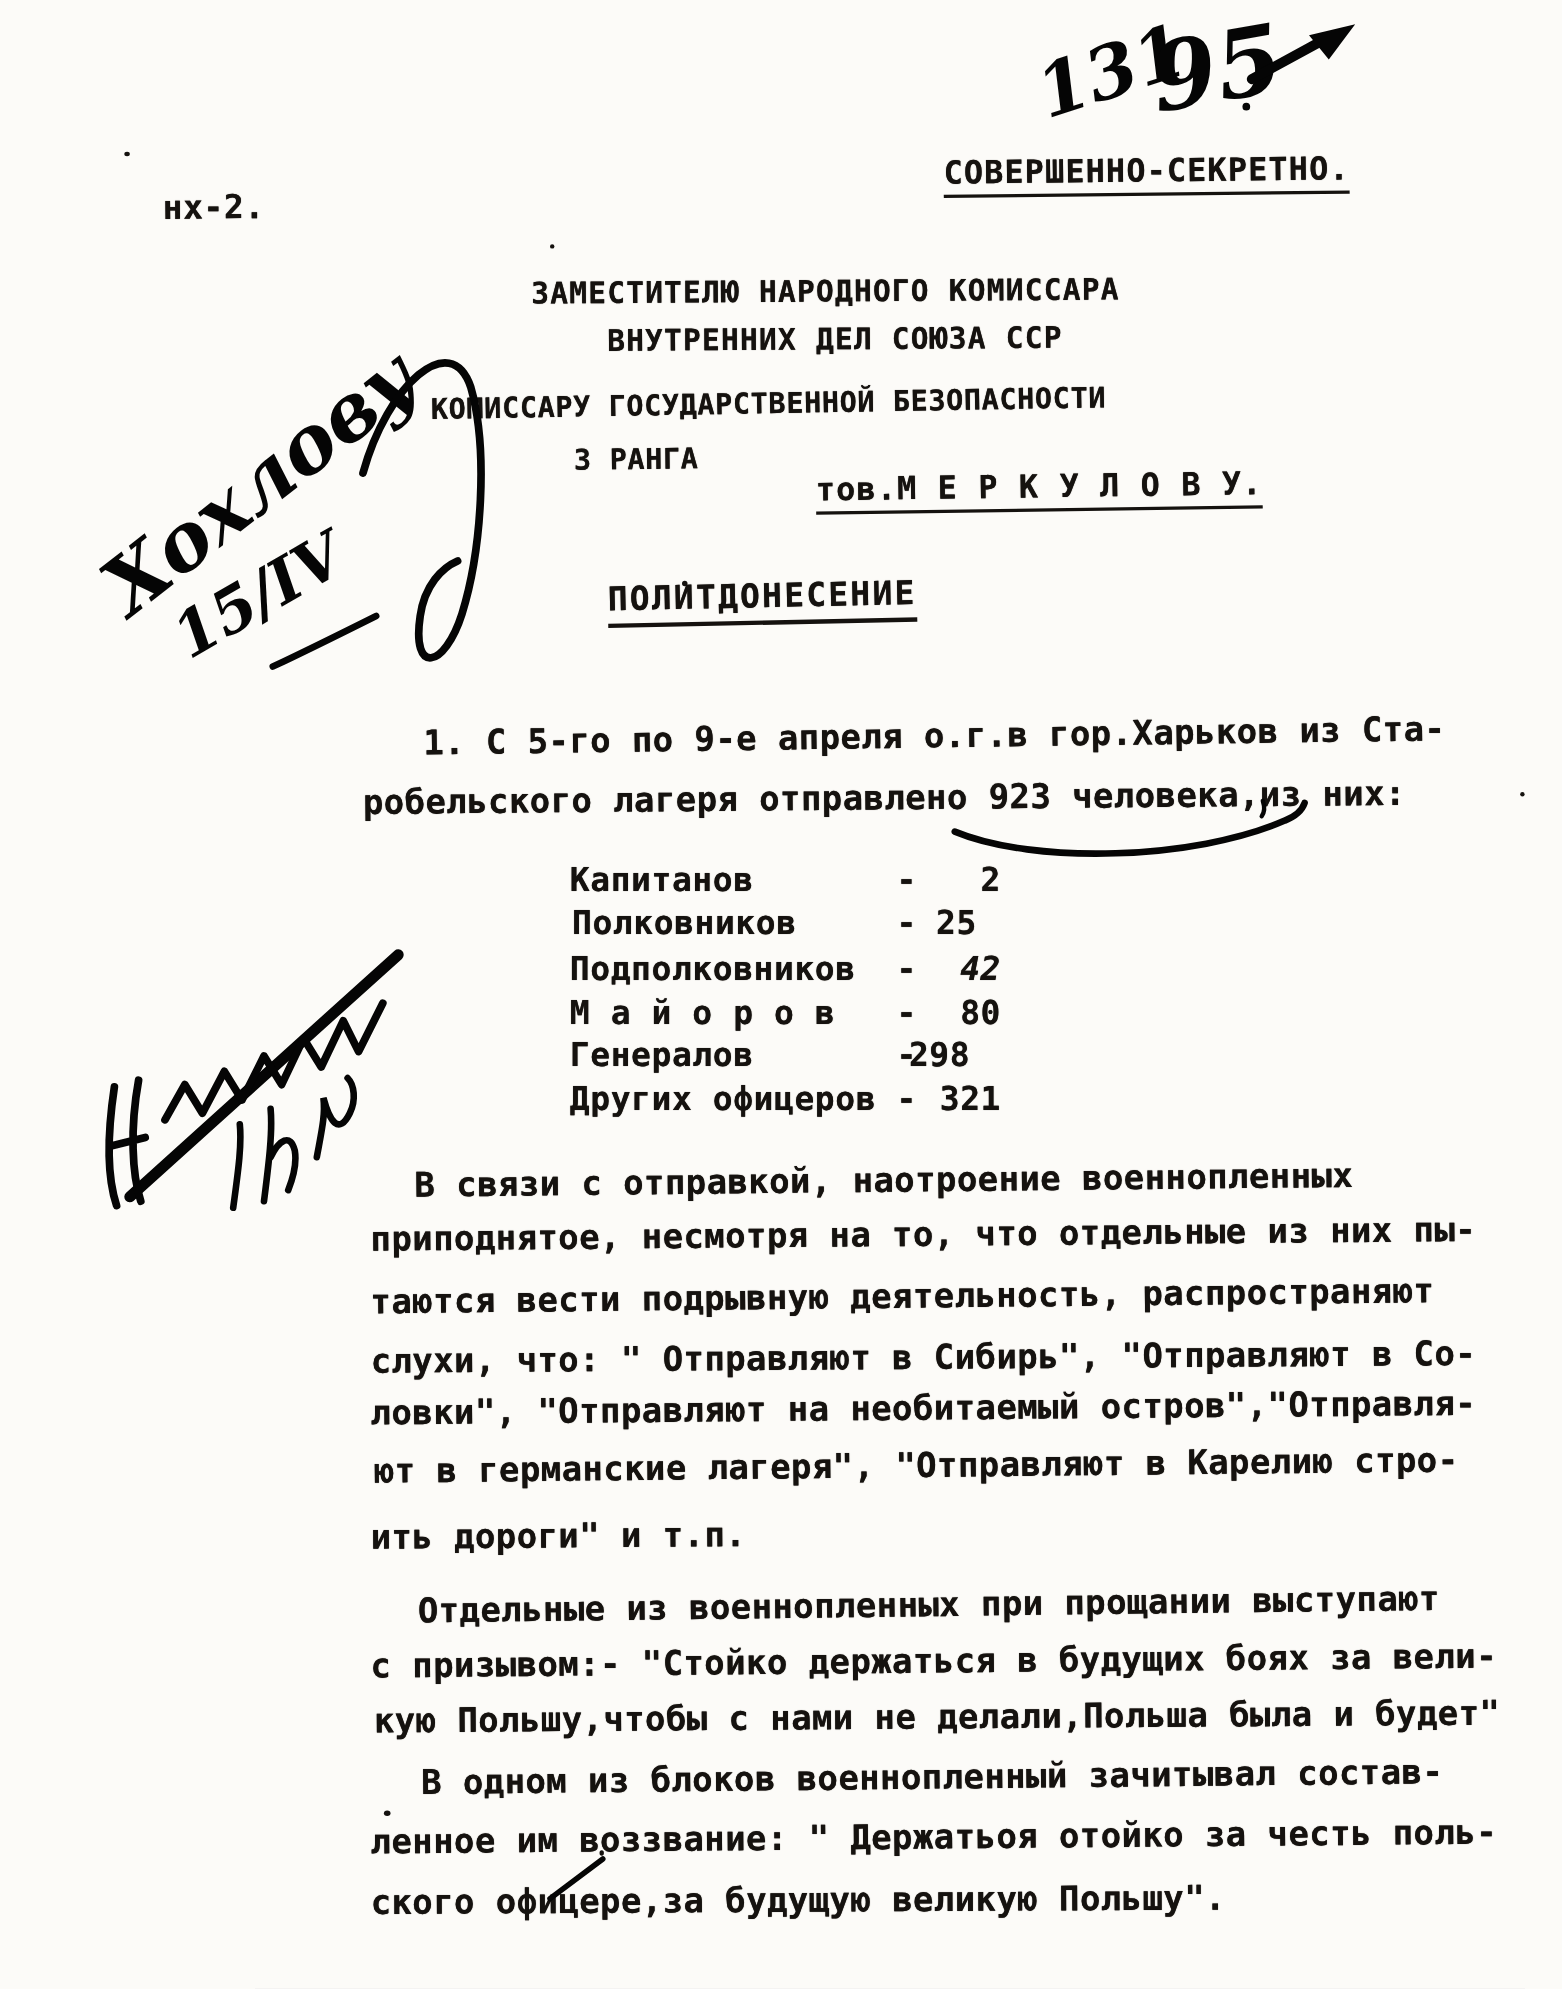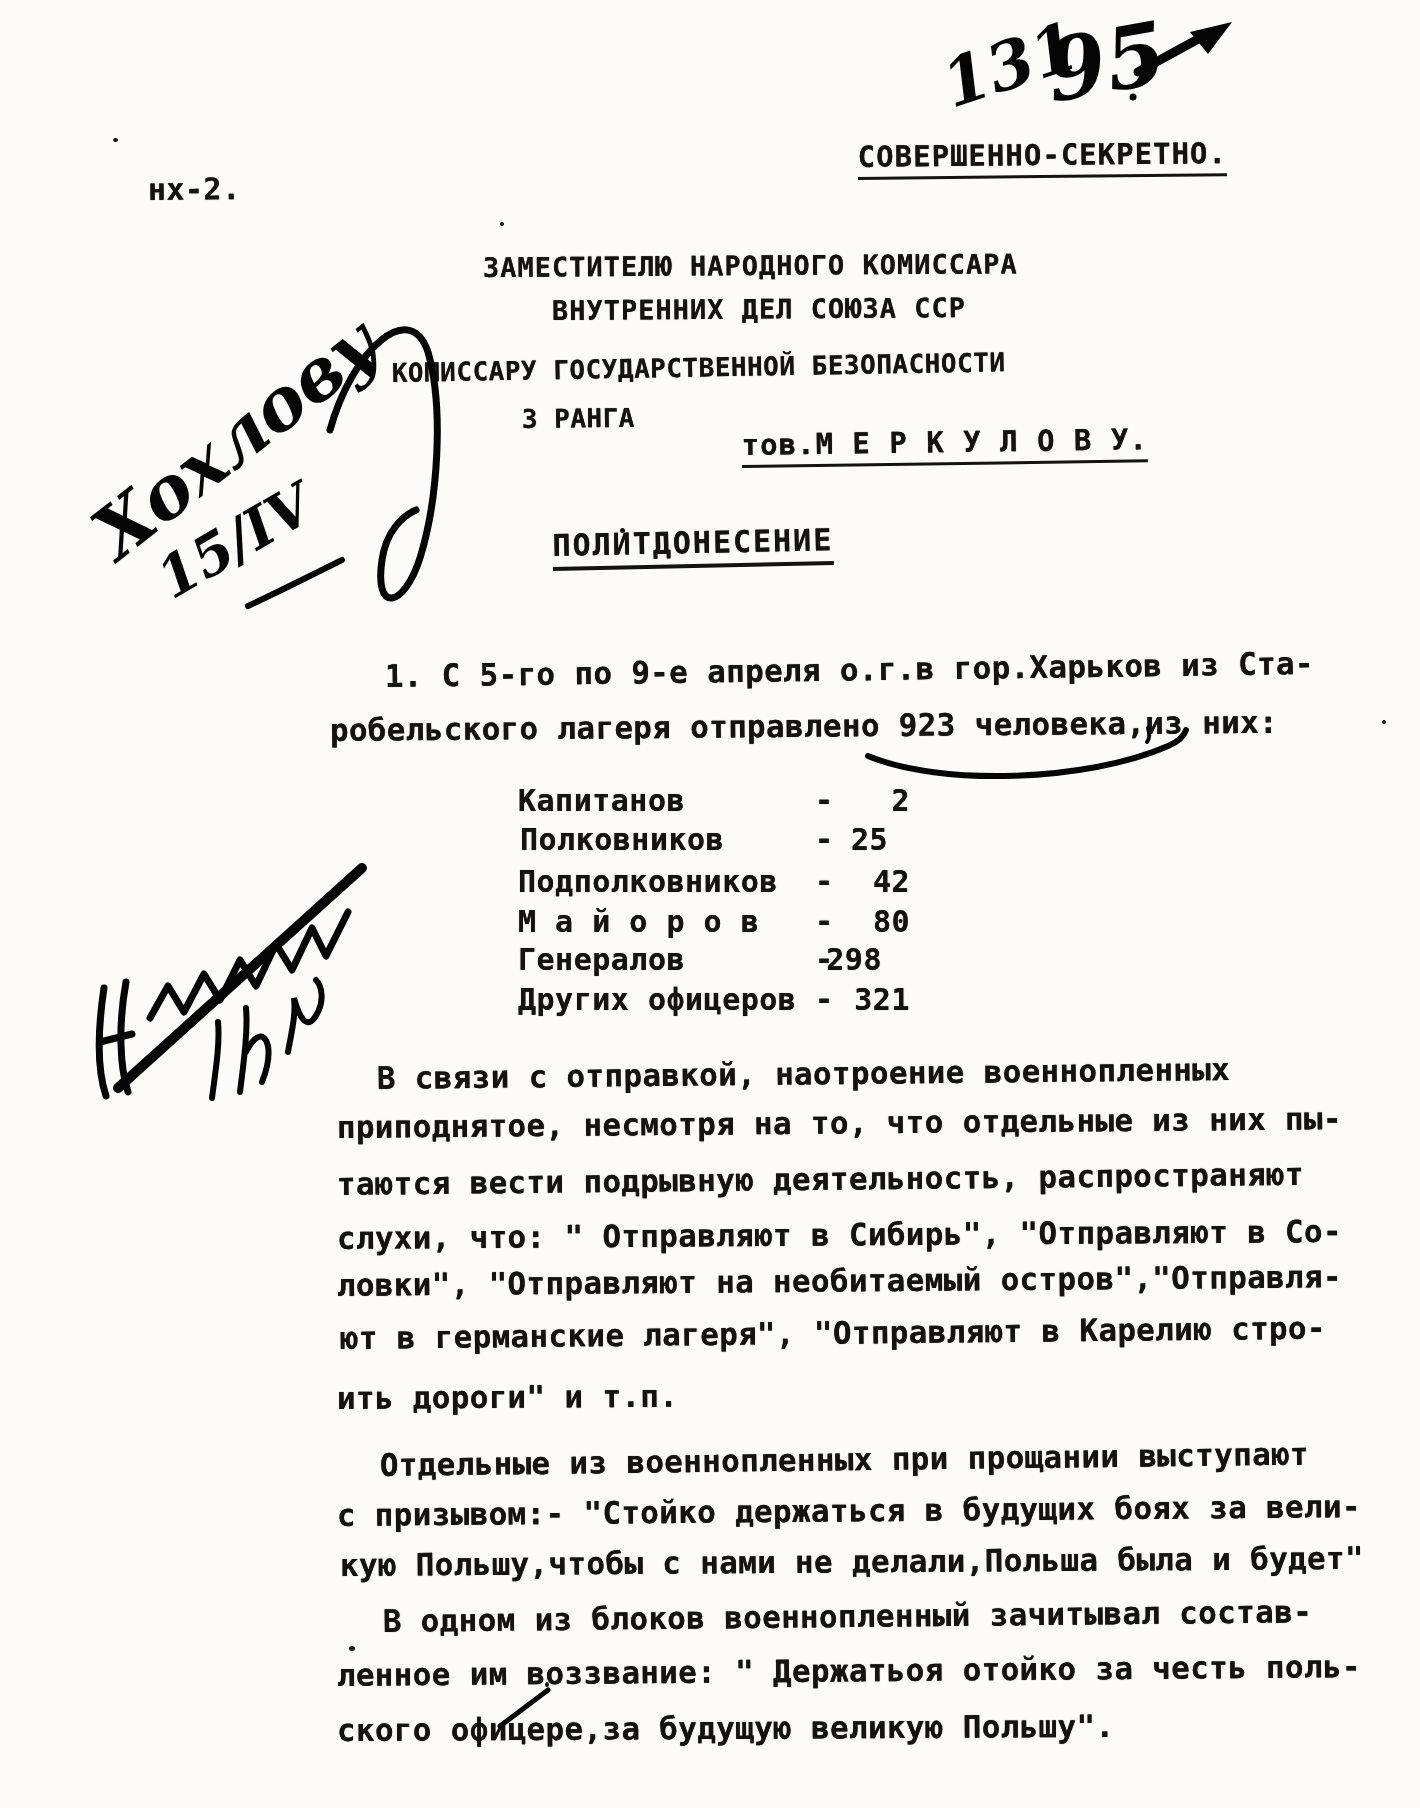--- a/index.html
+++ b/index.html
@@ -52,21 +52,21 @@
     <div class="t fs30" style="left:518px;top:783px;">Капитанов</div>
     <div class="t fs30" style="left:815px;top:783px;">-</div>
     <div class="t fs30 num" style="left:830px;top:783px;width:80px;">2</div>
 
     <div class="t fs30" style="left:520px;top:822px;">Полковников</div>
     <div class="t fs30" style="left:815px;top:822px;">-</div>
     <div class="t fs30 num" style="left:808px;top:822px;width:80px;">25</div>
 
     <div class="t fs30" style="left:518px;top:864px;">Подполковников</div>
     <div class="t fs30" style="left:815px;top:864px;">-</div>
-    <div class="t fs30 num" style="left:830px;top:864px;width:80px;">42</div>
+    <div class="t fs30 num" style="left:830px;top:864px;width:80px;font-style:italic;">42</div>
 
     <div class="t fs30" style="left:518px;top:904px;">М а й о р о в</div>
     <div class="t fs30" style="left:815px;top:904px;">-</div>
     <div class="t fs30 num" style="left:830px;top:904px;width:80px;">80</div>
 
     <div class="t fs30" style="left:518px;top:942px;">Генералов</div>
     <div class="t fs30" style="left:815px;top:942px;">-</div>
     <div class="t fs30 num" style="left:802px;top:942px;width:80px;">298</div>
 
     <div class="t fs30" style="left:518px;top:982px;">Других офицеров</div>

